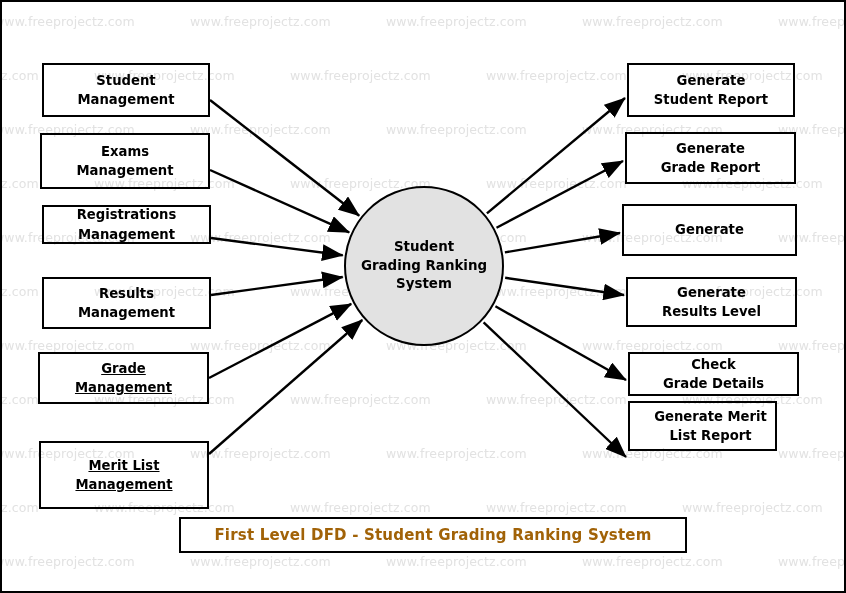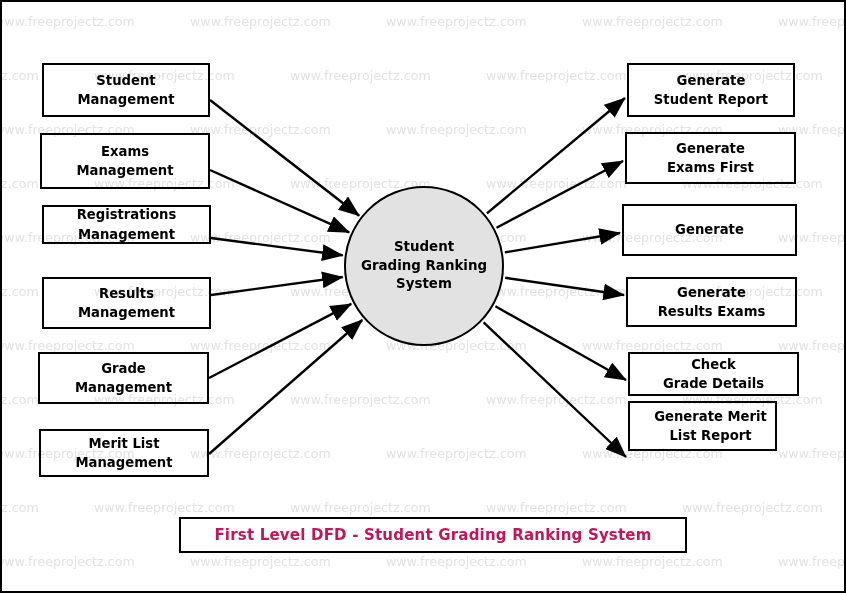--- a/index.html
+++ b/index.html
@@ -99,21 +99,21 @@
     box-sizing: border-box;
     border: 2.5px solid #000000;
     background: transparent;
     display: flex;
     align-items: center;
     justify-content: center;
     text-align: right;
     font-family: "DejaVu Sans", sans-serif;
     font-weight: bold;
     font-size: 15px;
-    color: #be185d;
+    color: #a16207;
     letter-spacing: 0.2px;
   }
 </style>
 </head>
 <body>
 
 <div id="canvas">
 
   <div id="watermarks">
       <div class="wm-row" style="top: 12px; color: rgb(226, 226, 226); margin-left: -8px;"><span class="wm">www.freeprojectz.com</span><span class="wm">www.freeprojectz.com</span><span class="wm">www.freeprojectz.com</span><span class="wm">www.freeprojectz.com</span><span class="wm">www.freeprojectz.com</span></div>
@@ -170,27 +170,27 @@
       <span>Registrations</span><br>
       <span>Management</span>
     </span>
   </div>
   <div class="node" id="in-3" style="left:40px; top:275px; width:169px; height:52px;">
     <span class="label">
       <span>Results</span><br>
       <span>Management</span>
     </span>
   </div>
-  <div class="node" id="in-4" style="left:36px; top:350px; width:171px; height:52px;">
+  <div class="node" id="in-4" style="left:36px; top:350px; width:171px; height:52px;text-decoration:underline;">
     <span class="label">
       <span>Grade</span><br>
       <span>Management</span>
     </span>
   </div>
-  <div class="node" id="in-5" style="left:37px; top:427px; width:170px; height:48px;">
+  <div class="node" id="in-5" style="left:37px; top:439px; width:170px; height:68px;text-decoration:underline;">
     <span class="label">
       <span>Merit List</span><br>
       <span>Management</span>
     </span>
   </div>
 
   <div id="process" style="left:342px; top:184px; width:160px; height:160px;">
     <span class="label">
       <span>Student</span><br>
       <span>Grading Ranking</span><br>
@@ -200,32 +200,32 @@
 
   <div class="node" id="out-0" style="left:625px; top:61px; width:168px; height:54px;">
     <span class="label">
       <span>Generate</span><br>
       <span>Student Report</span>
     </span>
   </div>
   <div class="node" id="out-1" style="left:623px; top:130px; width:171px; height:52px;">
     <span class="label">
       <span>Generate</span><br>
-      <span>Exams First</span>
+      <span>Grade Report</span>
     </span>
   </div>
   <div class="node" id="out-2" style="left:620px; top:202px; width:175px; height:52px;">
     <span class="label">
       <span>Generate</span><br>
     </span>
   </div>
   <div class="node" id="out-3" style="left:624px; top:275px; width:171px; height:50px;">
     <span class="label">
       <span>Generate</span><br>
-      <span>Results Exams</span>
+      <span>Results Level</span>
     </span>
   </div>
   <div class="node" id="out-4" style="left:626px; top:350px; width:171px; height:44px;">
     <span class="label">
       <span>Check</span><br>
       <span>Grade Details</span>
     </span>
   </div>
   <div class="node" id="out-5" style="left:626px; top:399px; width:149px; height:50px;padding-left:16px;">
     <span class="label">

